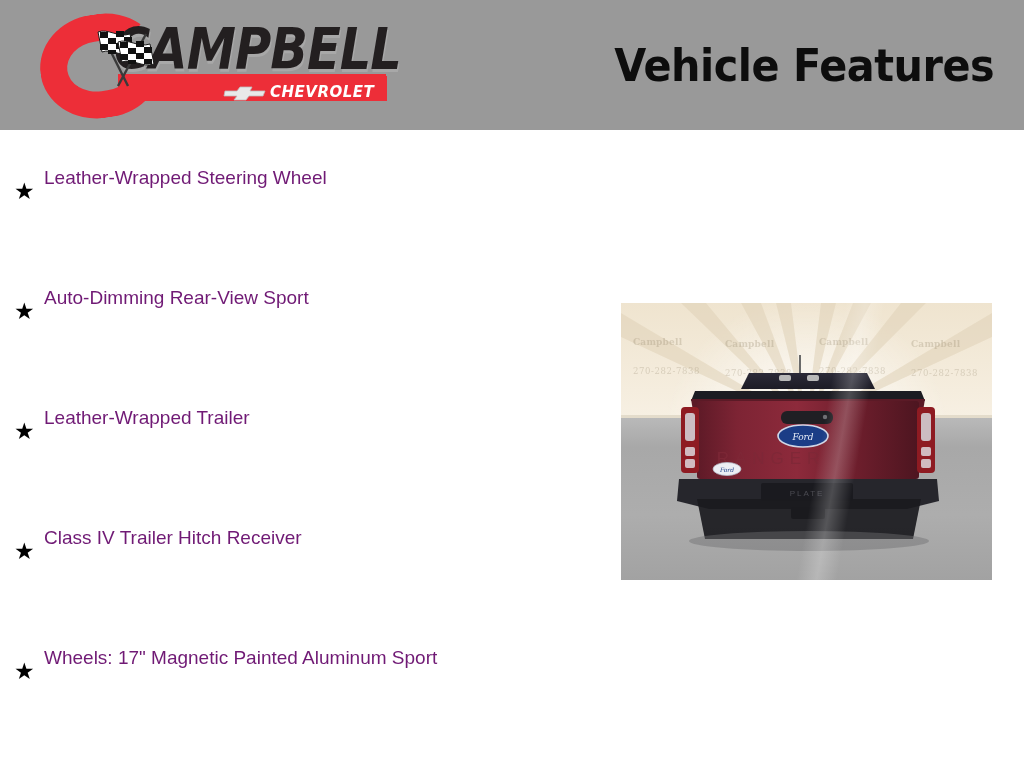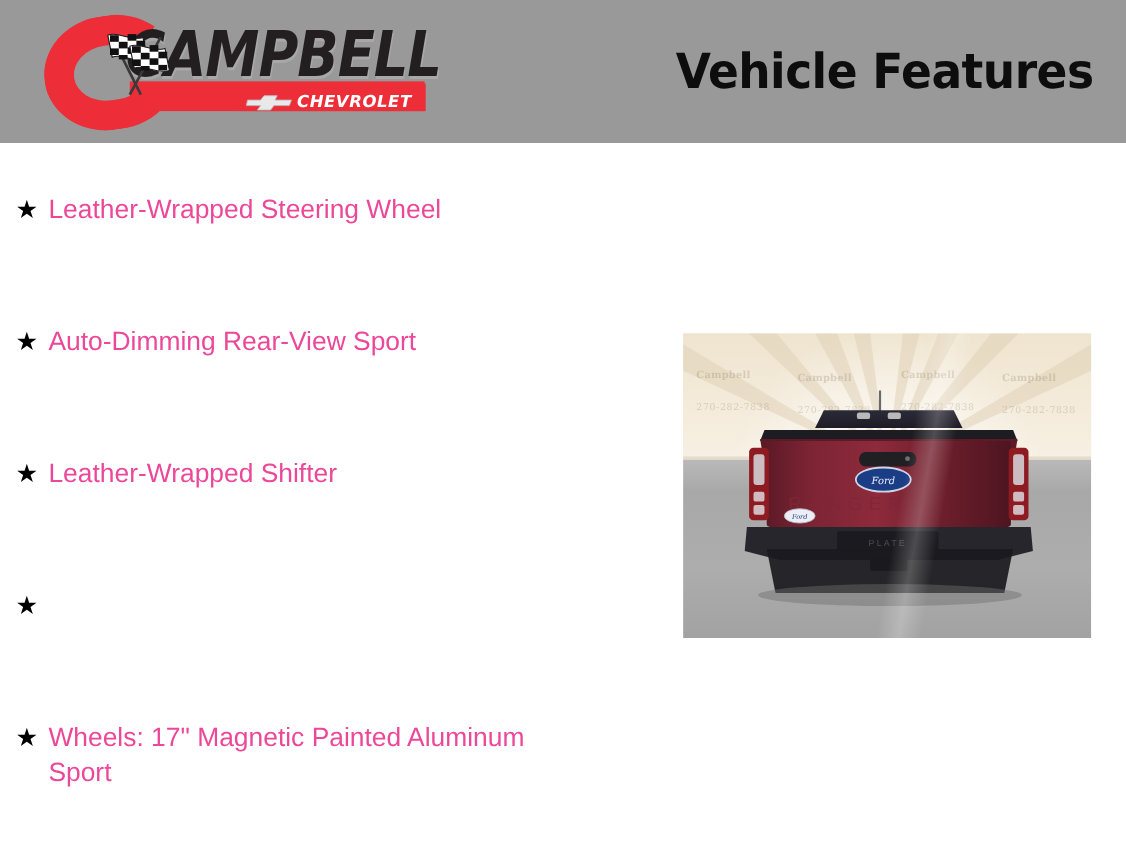--- a/index.html
+++ b/index.html
@@ -104,24 +104,24 @@
   .bullet {
     flex:0 0 auto;
     width:30px;
     font-size:23px;
     line-height:1;
     color:#000000;
     padding-top:50px;
     font-family:"DejaVu Sans", sans-serif;
   }
   .feature-text {
-    font-size:24px;
+    font-size:19px;
     line-height:32px;
-    color:#ec4899;
-    padding-top:45px;
+    color:#701a75;
+    padding-top:32px;
     max-width:440px;
   }
 
   
   .photo {
     position:absolute;
     left:621px; top:303px;
     width:371px; height:277px;
     overflow:hidden;
     background:#f6eedd;
@@ -219,25 +219,26 @@
     <span class="feature-text">Leather-Wrapped Steering Wheel</span>
   </div>
 
   <div class="feature-row">
     <span class="bullet">★</span>
     <span class="feature-text">Auto-Dimming Rear-View Sport</span>
   </div>
 
   <div class="feature-row">
     <span class="bullet">★</span>
-    <span class="feature-text">Leather-Wrapped Shifter</span>
-  </div>
-
-  <div class="feature-row">
-    <span class="bullet">★</span>
+    <span class="feature-text">Leather-Wrapped Trailer</span>
+  </div>
+
+  <div class="feature-row">
+    <span class="bullet">★</span>
+    <span class="feature-text">Class IV Trailer Hitch Receiver</span>
   </div>
 
   <div class="feature-row">
     <span class="bullet">★</span>
     <span class="feature-text">Wheels: 17" Magnetic Painted Aluminum Sport</span>
   </div>
 </div>
 
 <div class="photo">
   <div class="photo-sky"></div>

